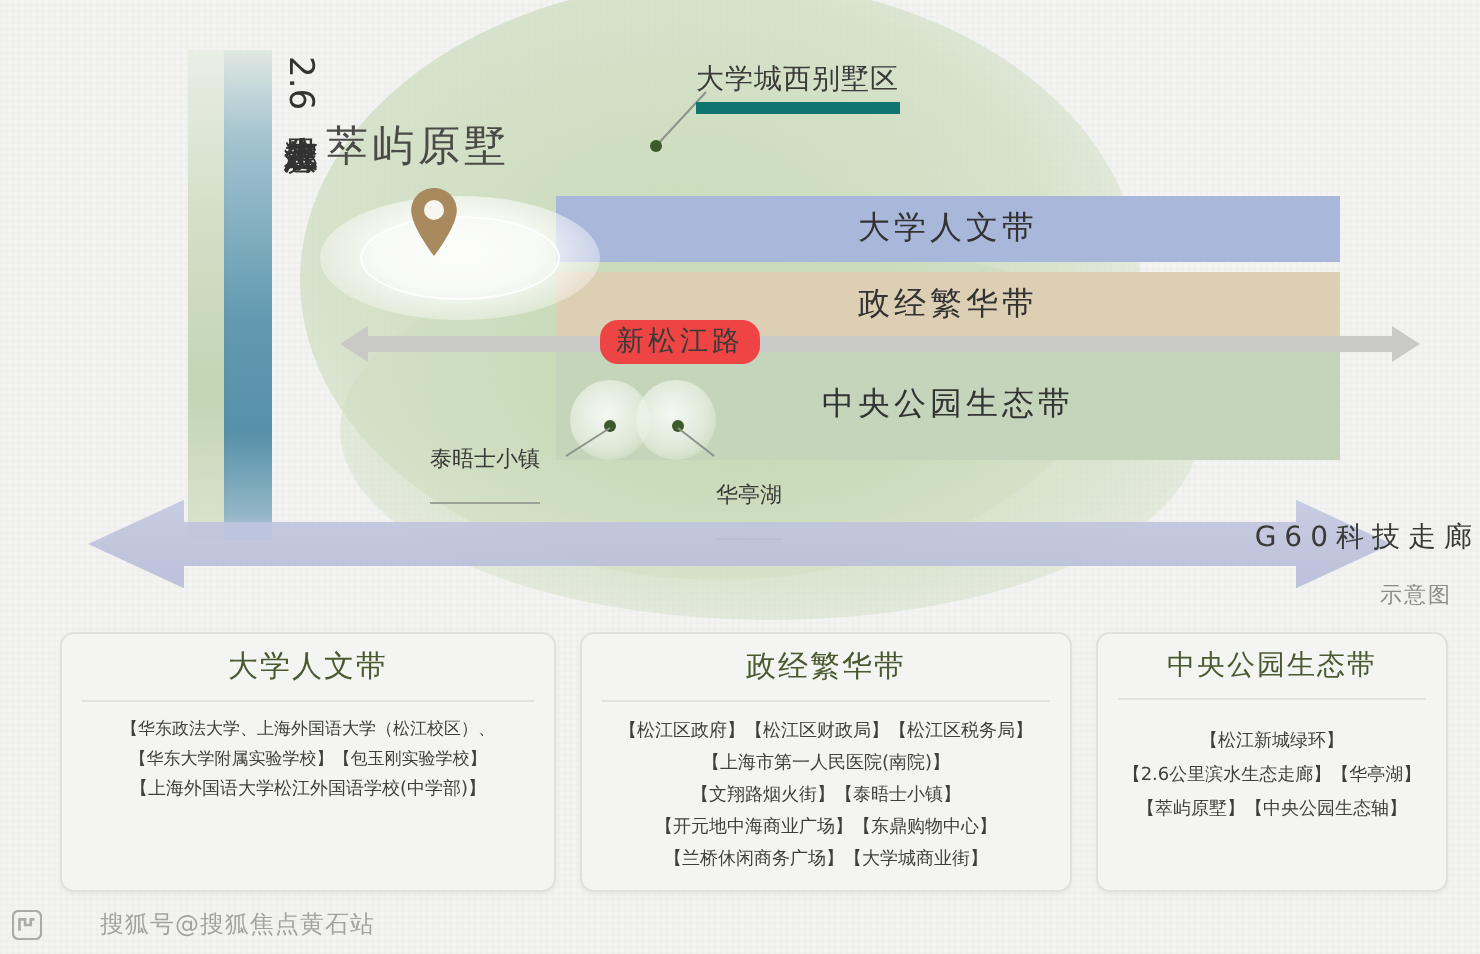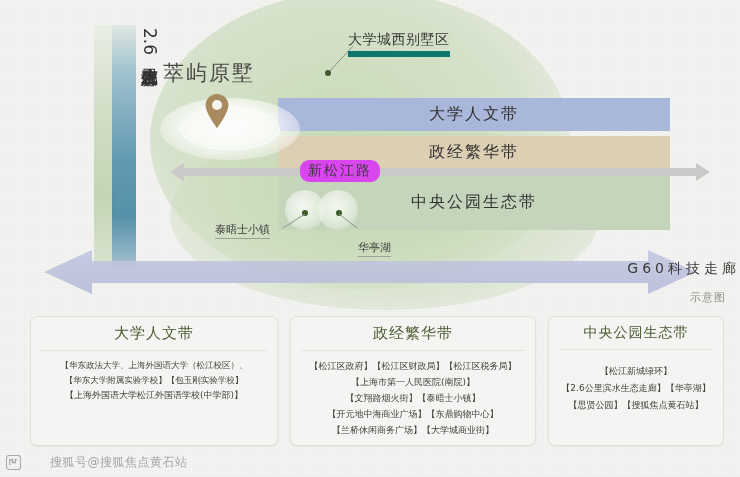--- a/index.html
+++ b/index.html
@@ -100,21 +100,21 @@
     position:absolute;border-radius:50%;
     background:radial-gradient(circle at 45% 42%, rgba(255,255,255,0.82) 0%, rgba(238,245,233,0.62) 55%, rgba(210,226,199,0.18) 85%, rgba(255,255,255,0) 100%);
   }
   #poi1{left:285px;top:190px;width:40px;height:40px;}
   #poi2{left:318px;top:190px;width:40px;height:40px;}
   .poi-dot{position:absolute;width:6px;height:6px;border-radius:50%;background:#3d5a2a;}
   #poi1-dot{left:302px;top:210px;}
   #poi2-dot{left:336px;top:210px;}
   .poi-label{
     position:absolute;font-size:11px;color:#3a3a38;white-space:nowrap;
-    border-bottom:1px solid #9aa29a;padding-bottom:1px;
+    border-bottom:1px solid #9aa29a;padding-bottom:14px;
     font-family:"DejaVu Sans",sans-serif;
   }
   #poi1-label{left:215px;top:222px;}
   #poi2-label{left:358px;top:222px;margin-top:18px;}
 
   
   .band{
     position:absolute;
     display:flex;align-items:center;justify-content:center;
     font-size:16px;letter-spacing:2px;color:#333;
@@ -126,21 +126,21 @@
   #band-eco span{font-size:16px;}
 
   
   #road-arrow{
     position:absolute;left:170px;top:163px;width:540px;height:18px;
     background:#c9c9c7;
     clip-path:polygon(0% 50%, 14px 0%, 14px 28%, calc(100% - 14px) 28%, calc(100% - 14px) 0%, 100% 50%, calc(100% - 14px) 100%, calc(100% - 14px) 72%, 14px 72%, 14px 100%);
   }
   #road-label{
     position:absolute;left:300px;top:160px;
-    background:#d946ef;padding:2px 8px;border-radius:9px;
+    background:#ef4444;padding:2px 8px;border-radius:9px;
     font-size:14px;letter-spacing:2px;color:#3a3a38;
     font-family:"DejaVu Sans",sans-serif;
     white-space:nowrap;
   }
 
   
   #g60-arrow{
     position:absolute;left:44px;top:249px;width:652px;height:46px;
     background:linear-gradient(180deg,#c3c8e0 0%,#b6bcd8 100%);
     opacity:0.9;
@@ -294,21 +294,21 @@
       <div>【开元地中海商业广场】【东鼎购物中心】</div>
       <div>【兰桥休闲商务广场】【大学城商业街】</div>
     </div>
   </div>
 
   <div class="card" id="card-3">
     <div class="card-title">中央公园生态带</div>
     <div class="card-lines">
       <div>【松江新城绿环】</div>
       <div>【2.6公里滨水生态走廊】【华亭湖】</div>
-      <div>【思贤公园】【搜狐焦点黄石站】</div>
+      <div>【萃屿原墅】【中央公园生态轴】</div>
     </div>
   </div>
 </div>
 
 <div id="watermark">
   <svg id="wm-logo" viewBox="0 0 16 16">
     <rect x="0.5" y="0.5" width="15" height="15" rx="3" fill="none" stroke="#666" stroke-width="1.2"></rect>
     <path d="M4 11 L4 5 L7 5 L7 8 L10 8 L10 5 L12 5" fill="none" stroke="#666" stroke-width="1.4"></path>
   </svg>
   <div id="wm-text">搜狐号@搜狐焦点黄石站</div>

